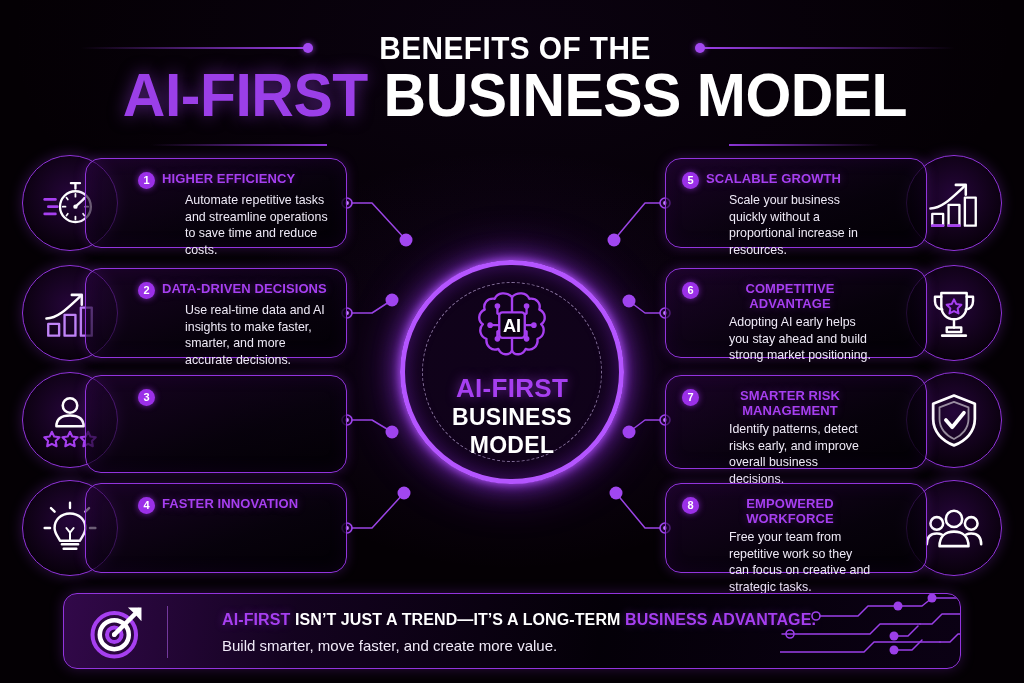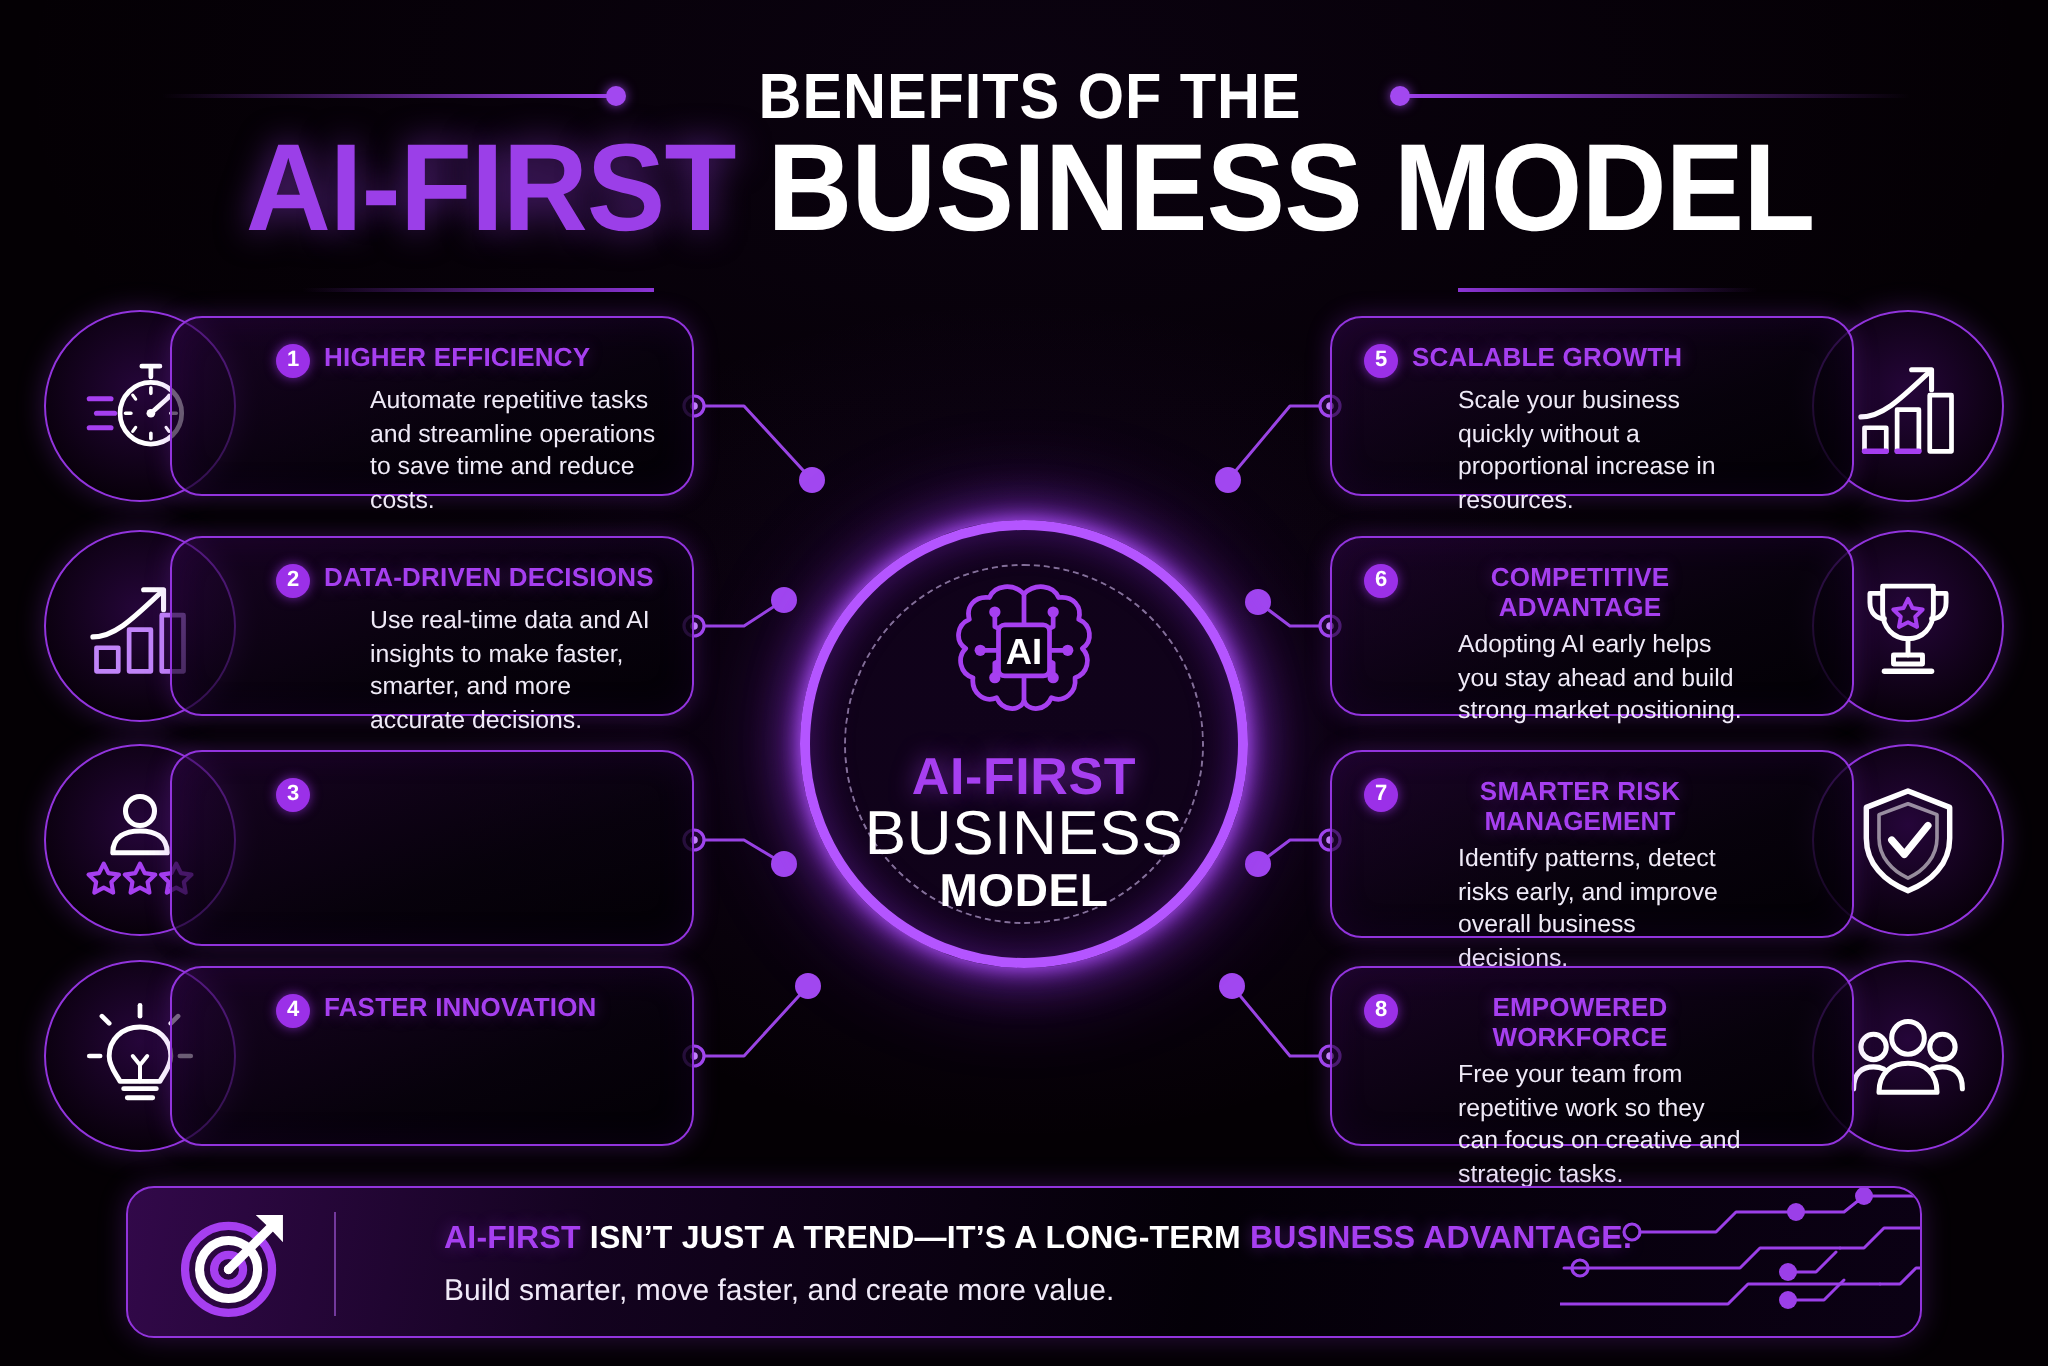--- a/index.html
+++ b/index.html
@@ -128,21 +128,21 @@
     border: 1.3px dashed rgba(225,200,255,0.55);
   }
   .hub-content {
     position: absolute; inset: 0;
     display: flex; flex-direction: column; align-items: center; justify-content: center;
     gap: 2px;
   }
   .hub-icon { width: 92px; height: 82px; margin-bottom: 4px; }
   .hub-l1 { color: #a63ff0; font-size: 26px; font-weight: bold; letter-spacing: 0.3px;
             text-shadow: 0 0 12px rgba(166,63,240,0.6); line-height: 28px; }
-  .hub-l2 { color: #ffffff; font-size: 31px; font-weight: normal; letter-spacing: 0.3px; line-height: 26px; }
+  .hub-l2 { color: #ffffff; font-size: 23px; font-weight: bold; letter-spacing: 0.3px; line-height: 26px; }
   .hub-l3 { color: #ffffff; font-size: 23px; font-weight: bold; letter-spacing: 0.3px; line-height: 26px; }
 
   
   #banner {
     position: absolute; left: 63px; top: 593px; width: 898px; height: 76px;
     border: 1.4px solid #9234dd; border-radius: 14px;
     background: linear-gradient(100deg, rgba(58,10,86,0.85) 0%, rgba(22,3,36,0.85) 26%, rgba(4,0,8,0.92) 60%, rgba(12,1,22,0.9) 100%);
     box-shadow: 0 0 14px rgba(146,52,221,0.28);
     overflow: hidden;
   }

